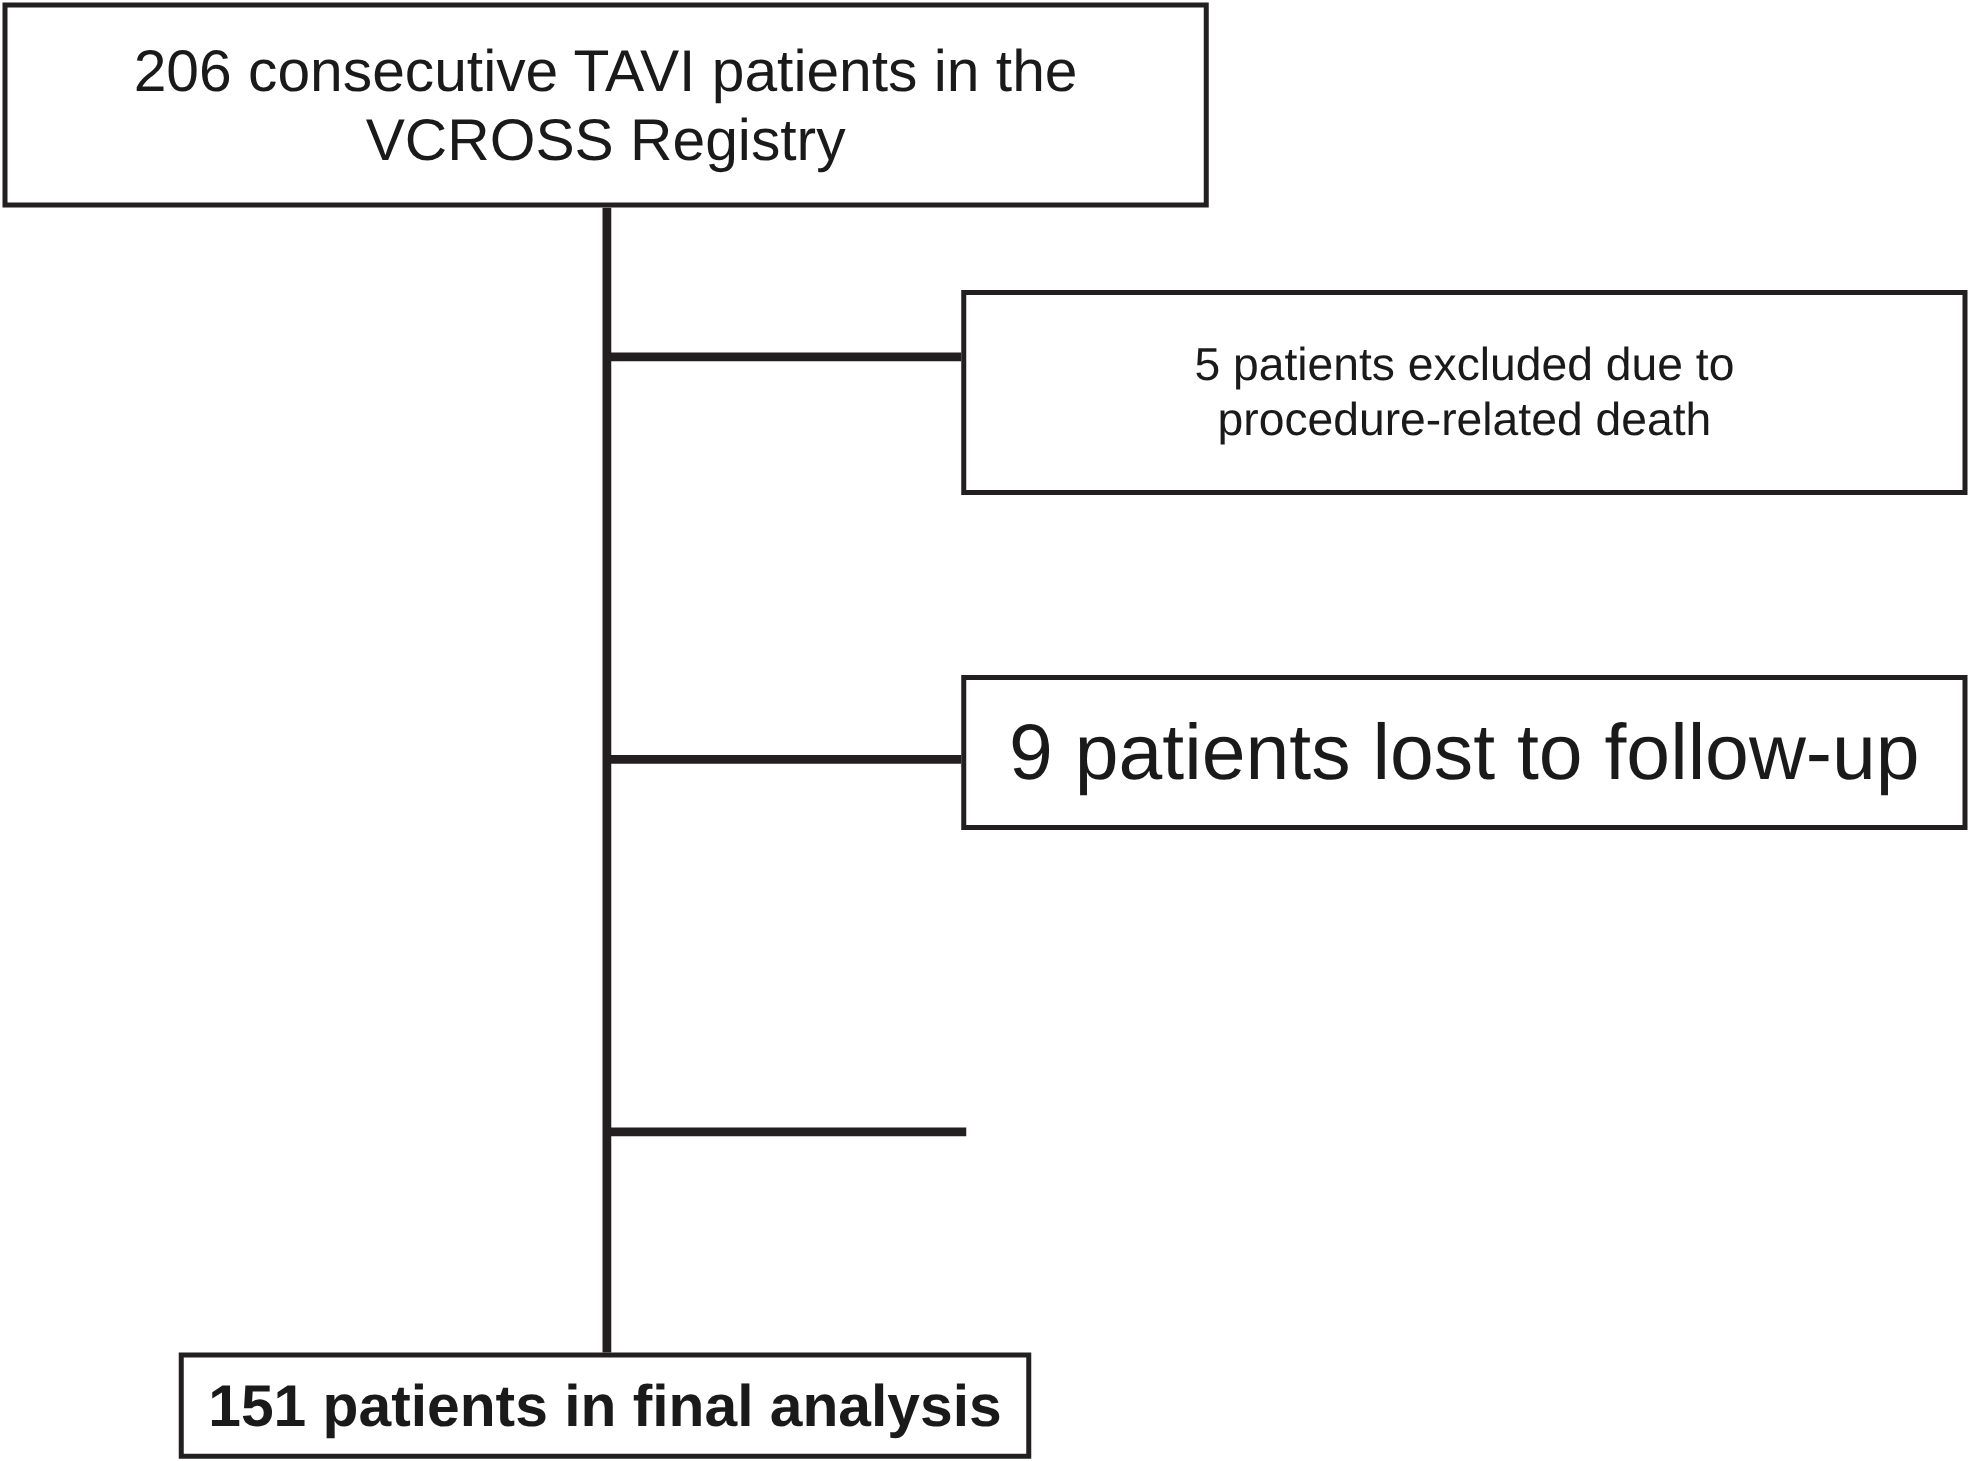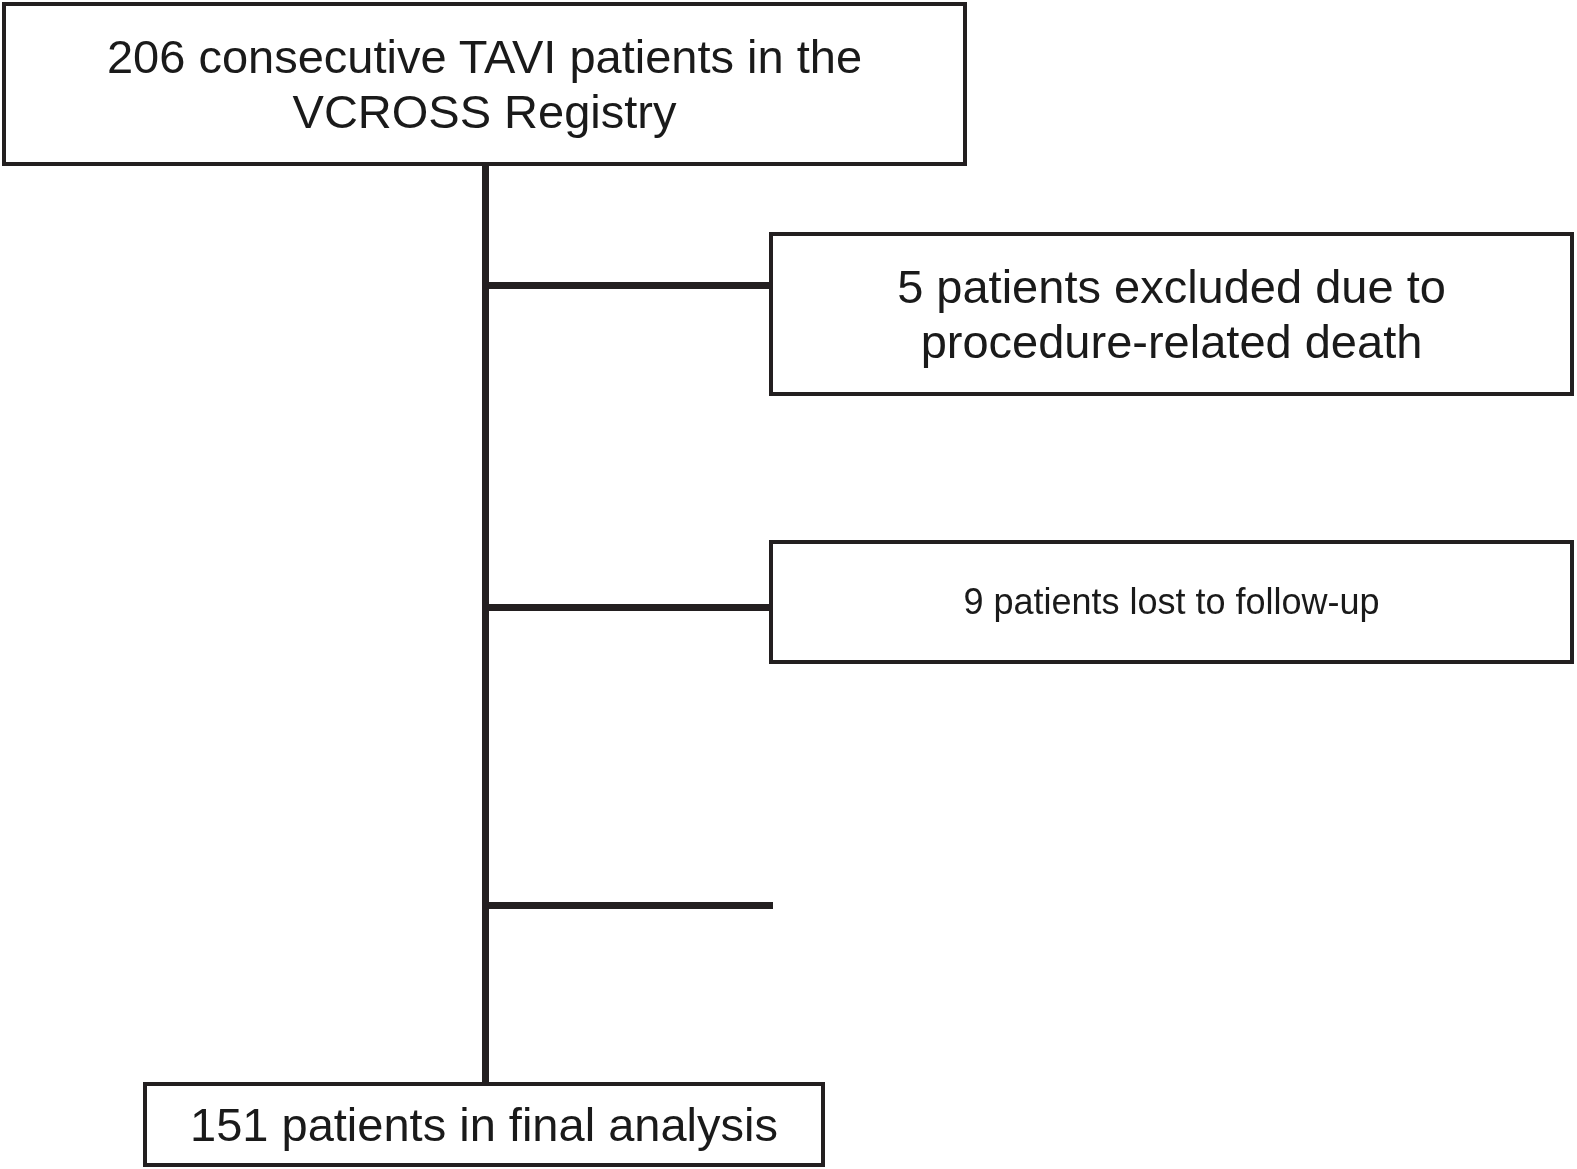--- a/index.html
+++ b/index.html
@@ -45,44 +45,45 @@
     height: 164px;
     font-size: 47px;
   }
 
   
   #node-excluded-0 {
     left: 769px;
     top: 232px;
     width: 805px;
     height: 164px;
-    font-size: 47px;
+    font-size: 37px;
   }
   #node-excluded-1 {
     left: 769px;
     top: 540px;
     width: 805px;
     height: 124px;
-    font-size: 36px;
+    font-size: 63px;
   }
   #node-excluded-2 {
     left: 769px;
     top: 790px;
     width: 805px;
     height: 208px;
     font-size: 47px;
   }
 
   
   #node-final {
     left: 143px;
     top: 1082px;
     width: 682px;
     height: 85px;
     font-size: 47px;
+    font-weight: bold;
   }
 
   
   .edge {
     position: absolute;
     background: #231f20;
   }
   .edge-vertical {
     width: 7px;
   }

